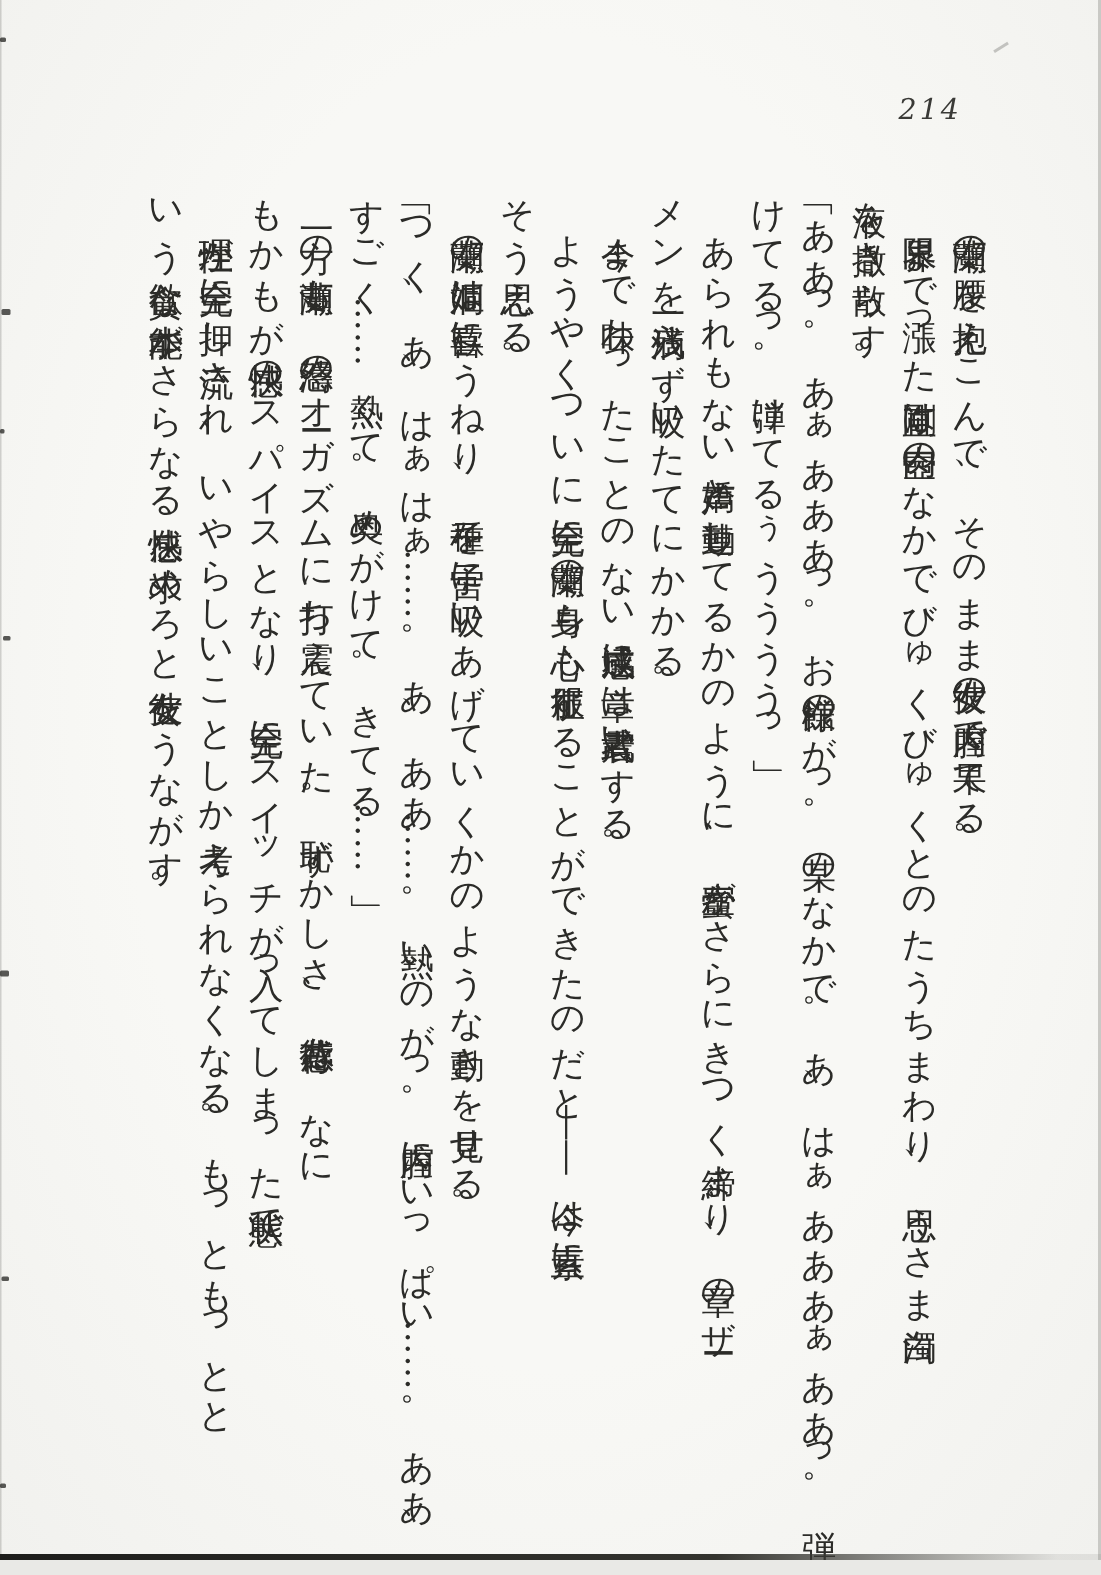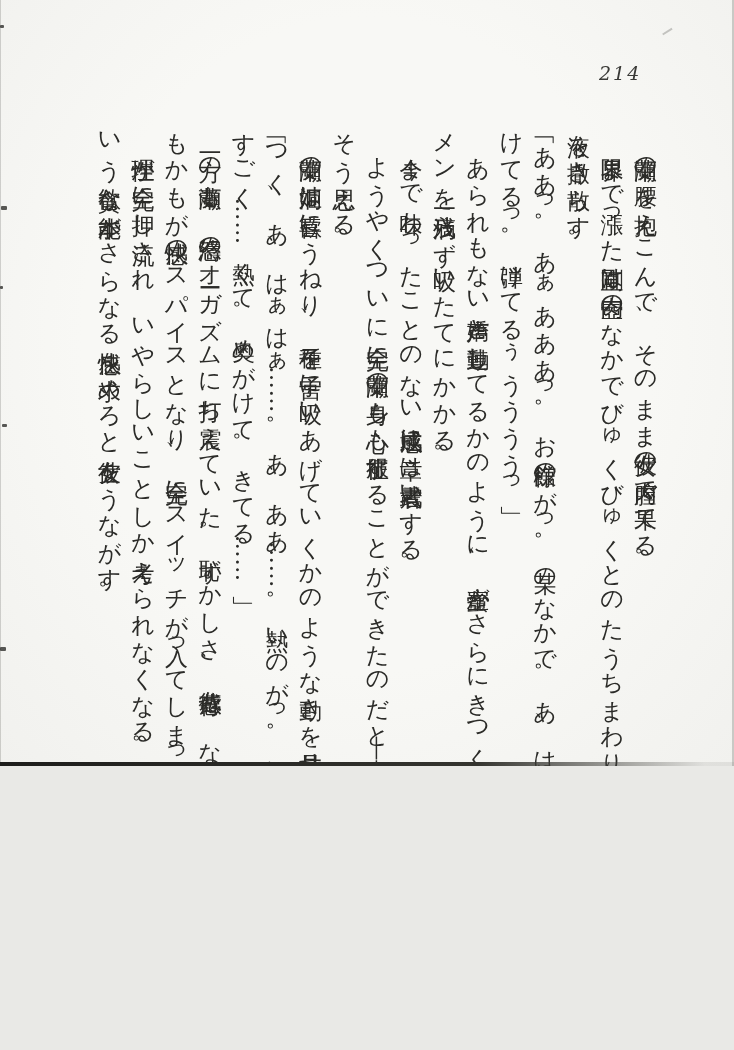--- a/index.html
+++ b/index.html
@@ -3,21 +3,21 @@
 <meta charset="utf-8">
 <style>
   html, body {
     margin: 0;
     padding: 0;
     background: #e9e9e6;
   }
   .page {
     position: relative;
     width: 734px;
-    height: 766px;
+    height: 1040px;
     overflow: hidden;
     background: radial-gradient(ellipse at 50% 45%, #f8f8f5 55%, #f1f1ee 100%);
     font-family: "DejaVu Serif", "Liberation Serif", serif;
     color: #2b2b28;
   }
   .page-number {
     position: absolute;
     top: 62px;
     left: 599px;
     font-size: 19px;

